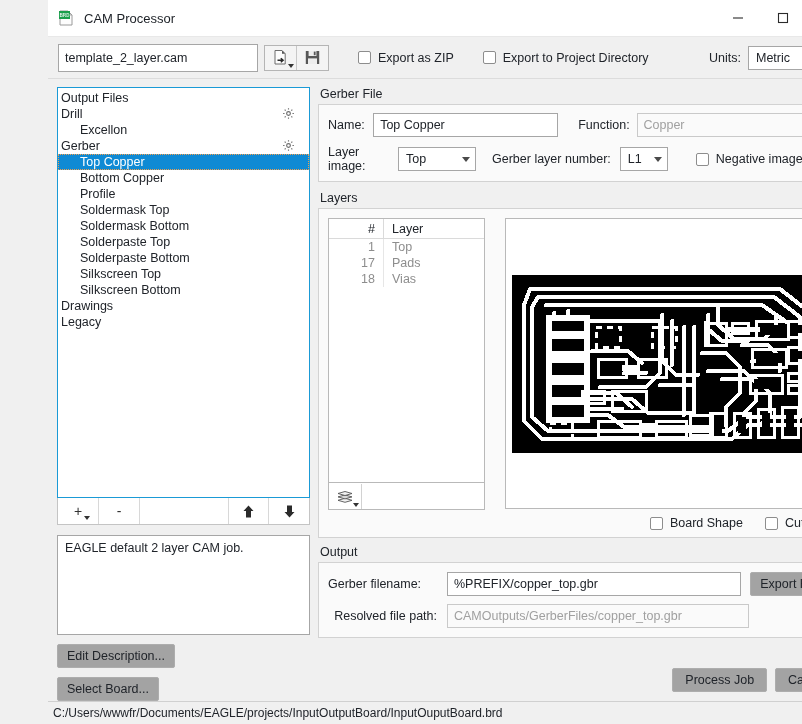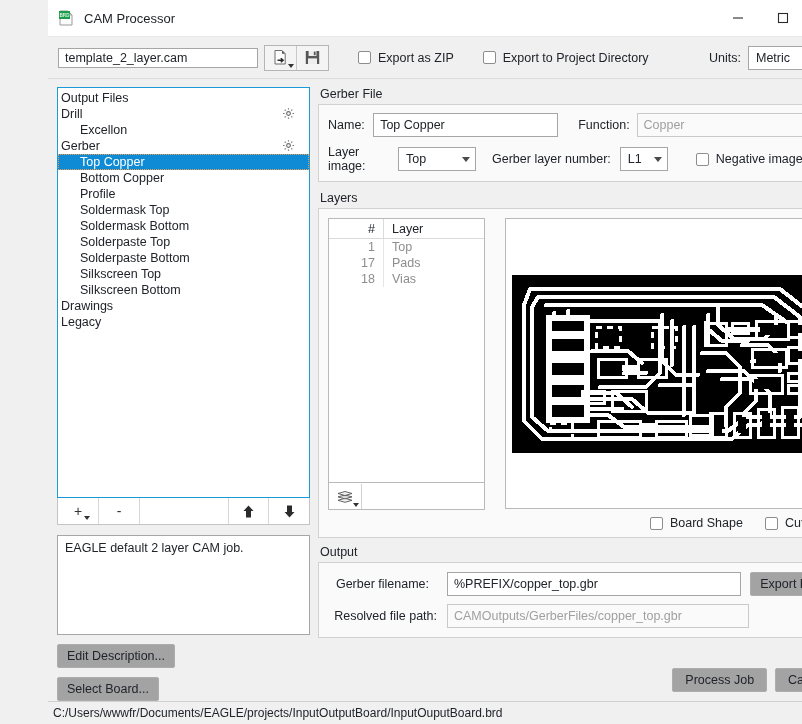--- a/index.html
+++ b/index.html
@@ -66,21 +66,21 @@
     min-height: 42px;
     background: #f0f0f0;
     display: flex;
     align-items: center;
     padding: 0 10px;
     box-sizing: border-box;
     border-bottom: 1px solid #dcdcdc;
   }
   .cam-file-input {
     width: 200px;
-    height: 20px;
+    height: 28px;
     box-sizing: border-box;
     border: 1px solid #a6a6a6;
     background: #ffffff;
     font-family: "Liberation Sans", sans-serif;
     font-size: 12.5px;
     color: #20242a;
     padding: 0 6px;
     outline: none;
   }
   .iconbtn-group {
@@ -758,21 +758,21 @@
             </div>
 
           </div>
         </div>
       </div>
 
       <div class="group" style="margin-top:7px">
         <div class="group-title">Output</div>
         <div class="group-body" style="padding:9px 9px">
           <div class="row">
-            <span class="lbl" style="width:119px;text-align:center;padding-right:10px;box-sizing:border-box">Gerber filename:</span>
+            <span class="lbl" style="width:119px;text-align:left;padding-right:10px;box-sizing:border-box">Gerber filename:</span>
             <input class="txtin" style="flex: 1 1 0%;" value="%PREFIX/copper_top.gbr">
             <button class="btn" style="margin-left:9px">Export File</button>
           </div>
           <div class="row">
             <span class="lbl" style="width:119px;text-align:right;padding-right:10px;box-sizing:border-box">Resolved file path:</span>
             <input class="txtin ro" style="flex: 1 1 0%; margin-right: 81px;" readonly="" placeholder="CAMOutputs/GerberFiles/copper_top.gbr">
           </div>
         </div>
       </div>
 

